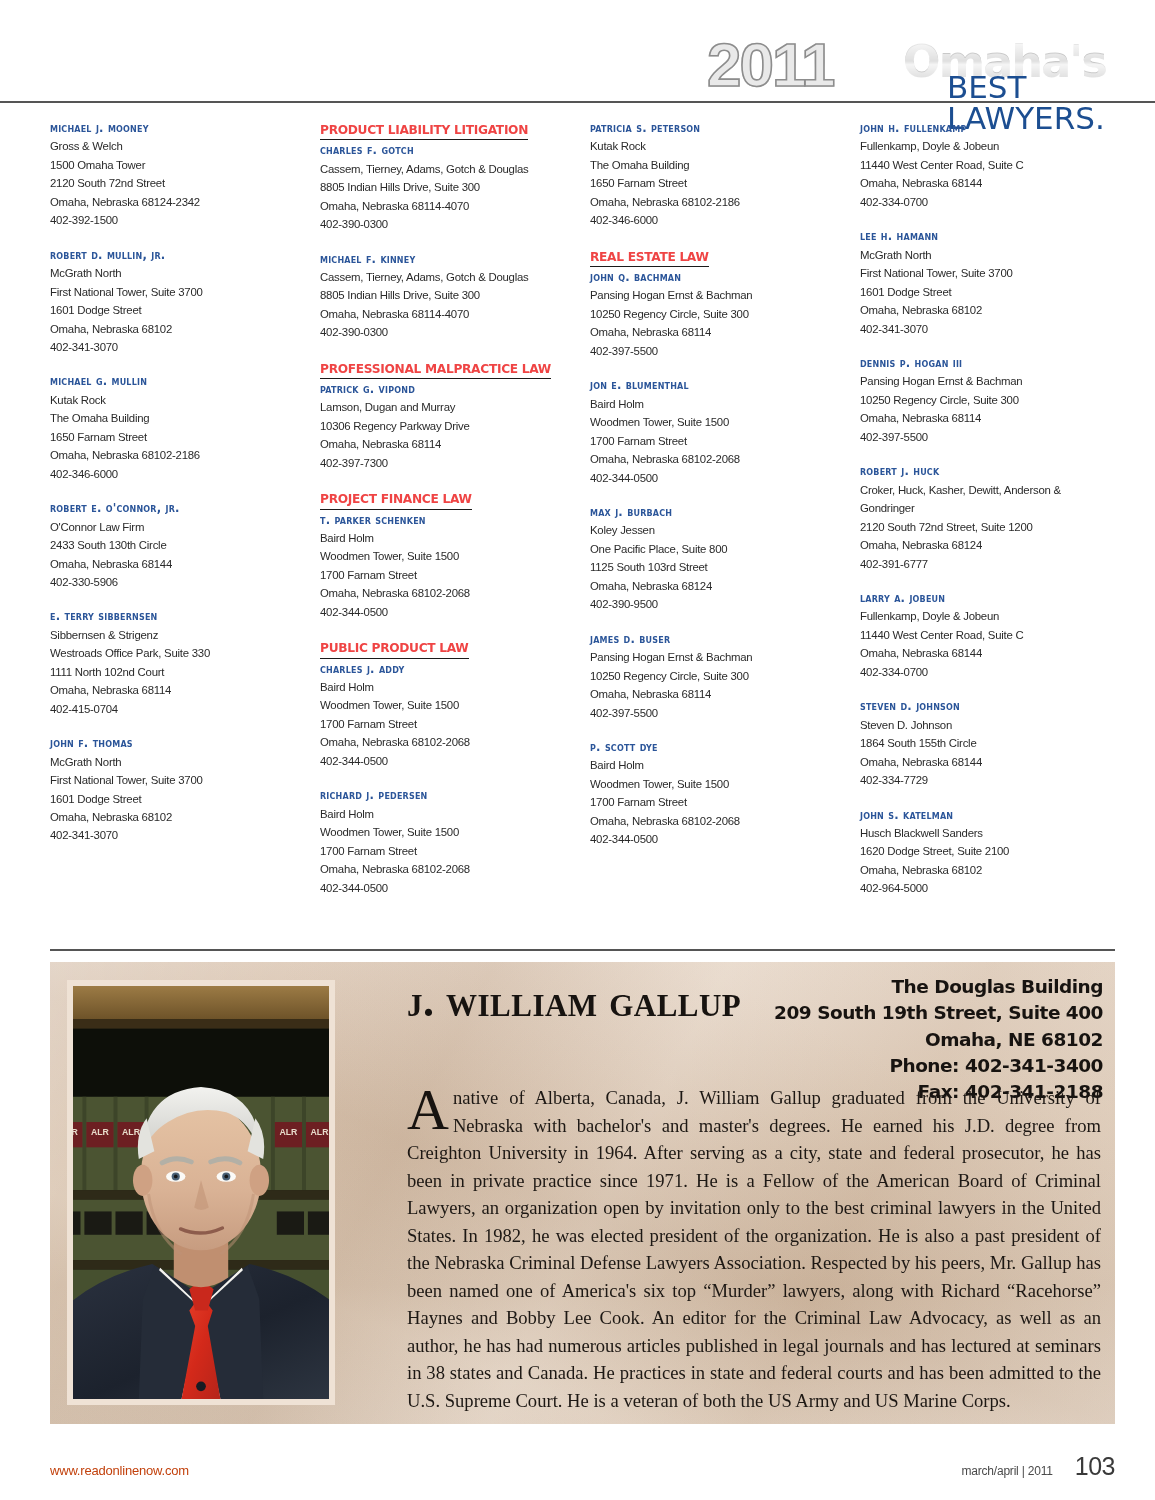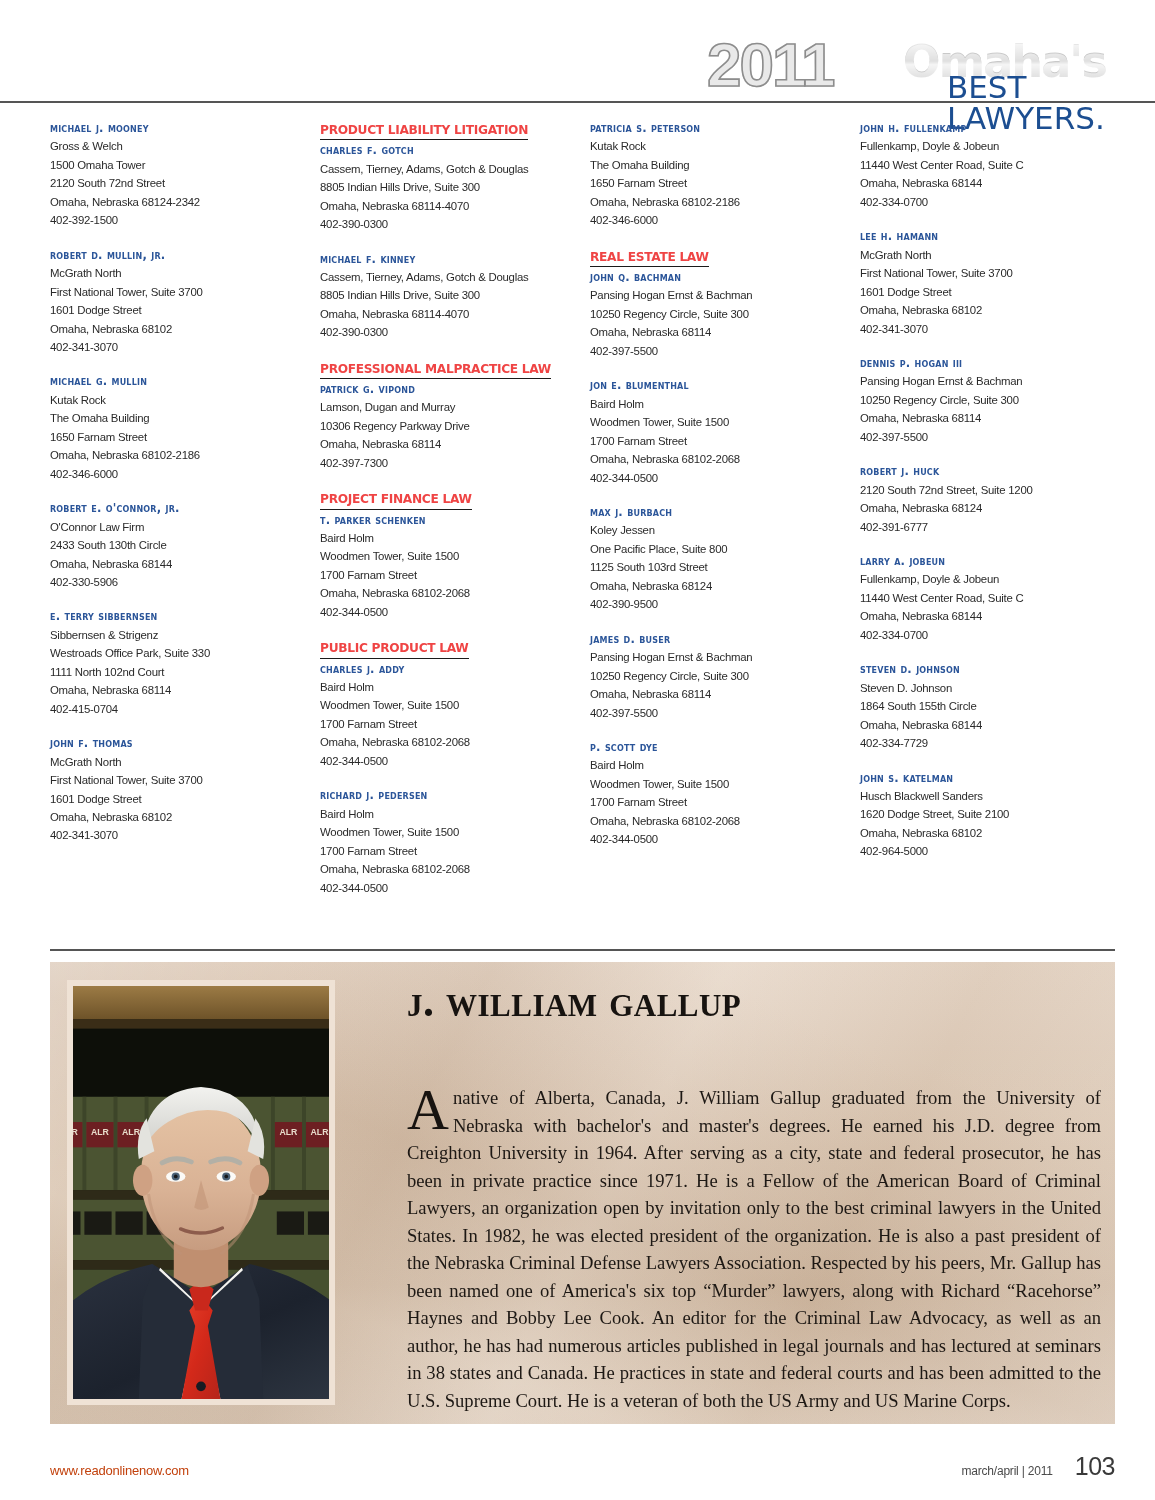--- a/index.html
+++ b/index.html
@@ -388,20 +388,21 @@
       </div>
       <div class="entry">
         <div class="entry-name">Dennis P. Hogan III</div>
         <div class="entry-line">Pansing Hogan Ernst &amp; Bachman</div>
         <div class="entry-line">10250 Regency Circle, Suite 300</div>
         <div class="entry-line">Omaha, Nebraska 68114</div>
         <div class="entry-line">402-397-5500</div>
       </div>
       <div class="entry">
         <div class="entry-name">Robert J. Huck</div>
+        <div class="entry-line">Croker, Huck, Kasher, Dewitt, Anderson &amp; Gondringer</div>
         <div class="entry-line">2120 South 72nd Street, Suite 1200</div>
         <div class="entry-line">Omaha, Nebraska 68124</div>
         <div class="entry-line">402-391-6777</div>
       </div>
       <div class="entry">
         <div class="entry-name">Larry A. Jobeun</div>
         <div class="entry-line">Fullenkamp, Doyle &amp; Jobeun</div>
         <div class="entry-line">11440 West Center Road, Suite C</div>
         <div class="entry-line">Omaha, Nebraska 68144</div>
         <div class="entry-line">402-334-0700</div>
@@ -543,20 +544,27 @@
 
       <path d="M106 214 Q112 256 140 276" stroke="#bd9175" stroke-width="3" fill="none" opacity="0.5"></path>
       <path d="M214 214 Q208 256 180 276" stroke="#bd9175" stroke-width="3" fill="none" opacity="0.5"></path>
 
       <circle cx="160" cy="412" r="5" fill="#161b23"></circle>
     </svg>
   </div>
 
   <div class="ad-title">J. William Gallup</div>
 
+  <div class="ad-contact">
+      <div>The Douglas Building</div>
+      <div>209 South 19th Street, Suite 400</div>
+      <div>Omaha, NE 68102</div>
+      <div>Phone: 402-341-3400</div>
+      <div>Fax: 402-341-2188</div>
+    </div>
 
   <div class="ad-body">
     <span class="dropcap">A</span><span>native of Alberta, Canada, J. William Gallup graduated from the University of Nebraska with bachelor's and master's degrees. He earned his J.D. degree from Creighton University in 1964. After serving as a city, state and federal prosecutor, he has been in private practice since 1971. He is a Fellow of the American Board of Criminal Lawyers, an organization open by invitation only to the best criminal lawyers in the United States. In 1982, he was elected president of the organization. He is also a past president of the Nebraska Criminal Defense Lawyers Association. Respected by his peers, Mr. Gallup has been named one of America's six top “Murder” lawyers, along with Richard “Racehorse” Haynes and Bobby Lee Cook. An editor for the Criminal Law Advocacy, as well as an author, he has had numerous articles published in legal journals and has lectured at seminars in 38 states and Canada. He practices in state and federal courts and has been admitted to the U.S. Supreme Court. He is a veteran of both the US Army and US Marine Corps.</span>
   </div>
 </div>
 
 <div class="footer">
   <div class="foot-url">www.readonlinenow.com</div>
   <div class="foot-right">
     <div class="foot-issue">march/april | 2011</div>

